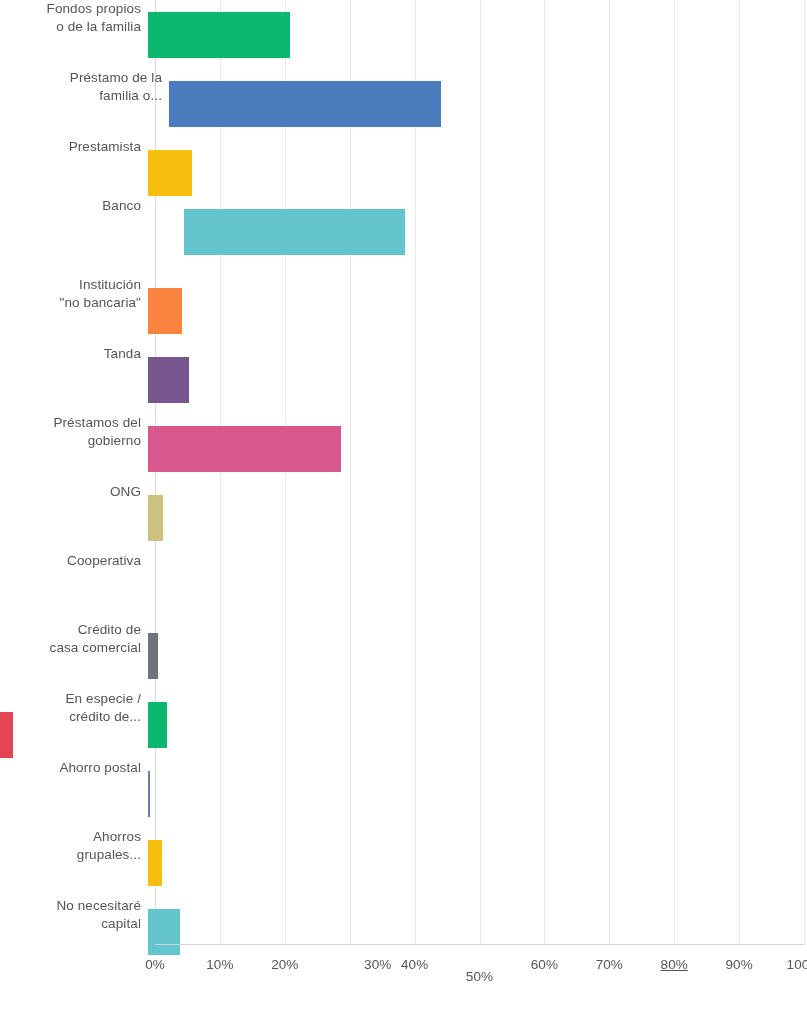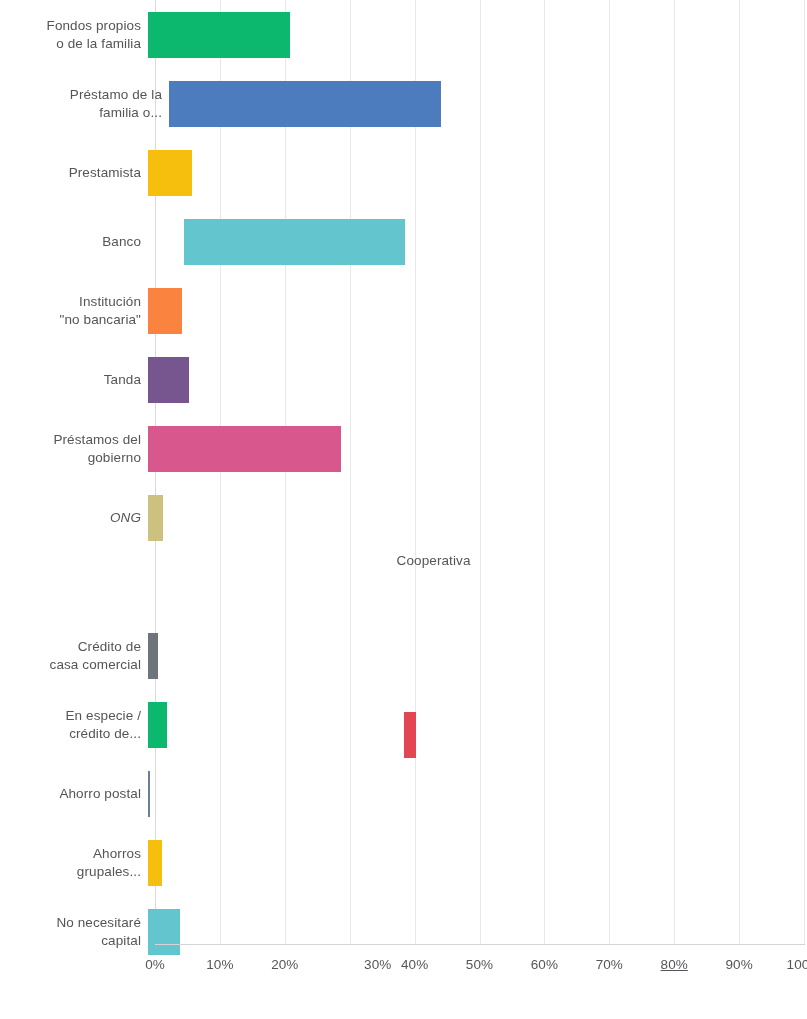--- a/index.html
+++ b/index.html
@@ -57,21 +57,20 @@
     top: 0;
     width: 807px;
     height: 944px;
   }
   .row {
     position: absolute;
     left: 0;
     width: 807px;
     height: 69px;
     display: flex;
-    align-items: center;
   }
   .row-label {
     width: 148px;
     flex: 0 0 148px;
     text-align: right;
     padding-right: 7px;
     box-sizing: border-box;
     font-size: 13.5px;
     line-height: 18px;
     color: #555558;
@@ -143,21 +142,21 @@
         <div class="bar-wrap">
           <div class="bar" title="41.9%" style="width: 271.931px; background: rgb(76, 124, 190);"></div>
         </div>
       </div>
       <div class="row" style="top: 138px;">
         <div class="row-label">Prestamista</div>
         <div class="bar-wrap">
           <div class="bar" title="6.8%" style="width: 44.132px; background: rgb(247, 191, 13);"></div>
         </div>
       </div>
-      <div class="row" style="top: 207px; gap: 36px;">
+      <div class="row" style="top: 197px; gap: 36px;">
         <div class="row-label">Banco</div>
         <div class="bar-wrap">
           <div class="bar" title="34.1%" style="width: 221.309px; background: rgb(99, 197, 206);"></div>
         </div>
       </div>
       <div class="row" style="top: 345px;">
         <div class="row-label">Tanda</div>
         <div class="bar-wrap">
           <div class="bar" title="6.3%" style="width: 40.887px; background: rgb(119, 85, 142);"></div>
         </div>
@@ -169,21 +168,21 @@
           <div class="bar" title="5.2%" style="width: 33.748px; background: rgb(251, 131, 64);"></div>
         </div>
       </div>
       <div class="row" style="top: 414px;">
         <div class="row-label">Préstamos del
 gobierno</div>
         <div class="bar-wrap">
           <div class="bar" title="29.7%" style="width: 192.753px; background: rgb(216, 88, 141);"></div>
         </div>
       </div>
-      <div class="row" style="top: 483px; font-style: italic;">
+      <div class="row" style="top: 483px;">
         <div class="row-label">ONG</div>
         <div class="bar-wrap">
           <div class="bar" title="2.3%" style="width: 14.927px; background: rgb(205, 193, 128);"></div>
         </div>
       </div>
       <div class="row" style="top: 552px; flex-direction: column;">
         <div class="row-label">Cooperativa</div>
         <div class="bar-wrap">
           <div class="bar" title="2%" style="width: 12.98px; background: rgb(227, 69, 82);"></div>
         </div>
@@ -225,21 +224,21 @@
     </div>
 
   <div class="axis-line"></div>
 
   <div class="xticks" id="xticks">
       <div class="xtick" style="left: 155px;">0%</div>
       <div class="xtick" style="left: 219.9px;">10%</div>
       <div class="xtick" style="left: 284.8px;">20%</div>
       <div class="xtick" style="left: 349.7px; margin-left: 28px;">30%</div>
       <div class="xtick" style="left: 414.6px;">40%</div>
-      <div class="xtick" style="left: 479.5px;">50%</div>
+      <div class="xtick" style="left: 479.5px; margin-top: 12px;">50%</div>
       <div class="xtick" style="left: 544.4px;">60%</div>
       <div class="xtick" style="left: 609.3px;">70%</div>
       <div class="xtick" style="left: 674.2px; text-decoration: underline;">80%</div>
       <div class="xtick" style="left: 739.1px; text-align: right;">90%</div>
       <div class="xtick" style="left: 804px;">100%</div>
     </div>
 
 </div>
 
 </body></html>

